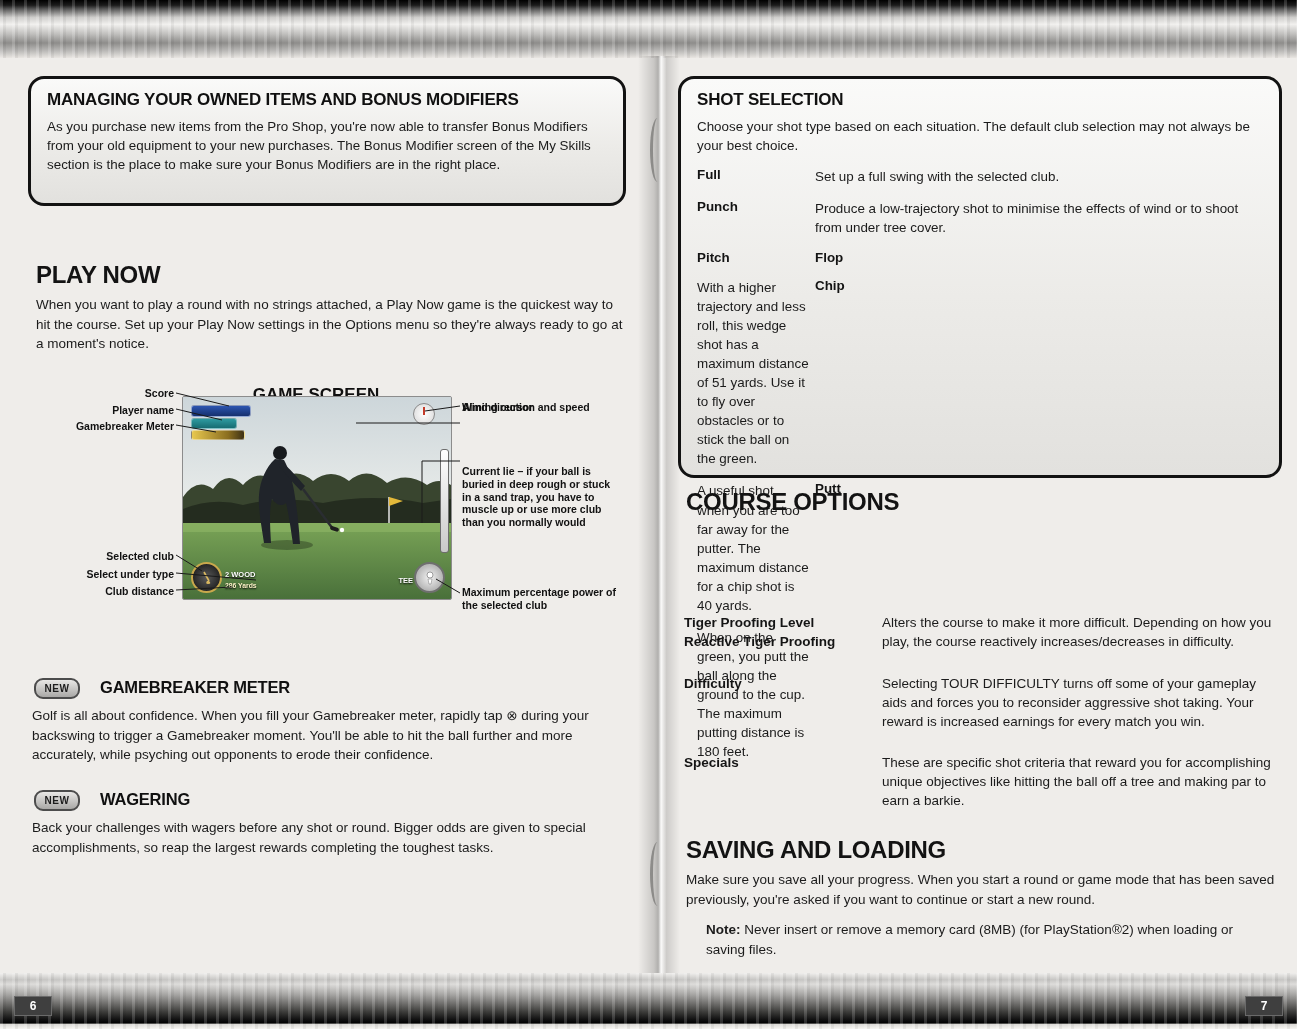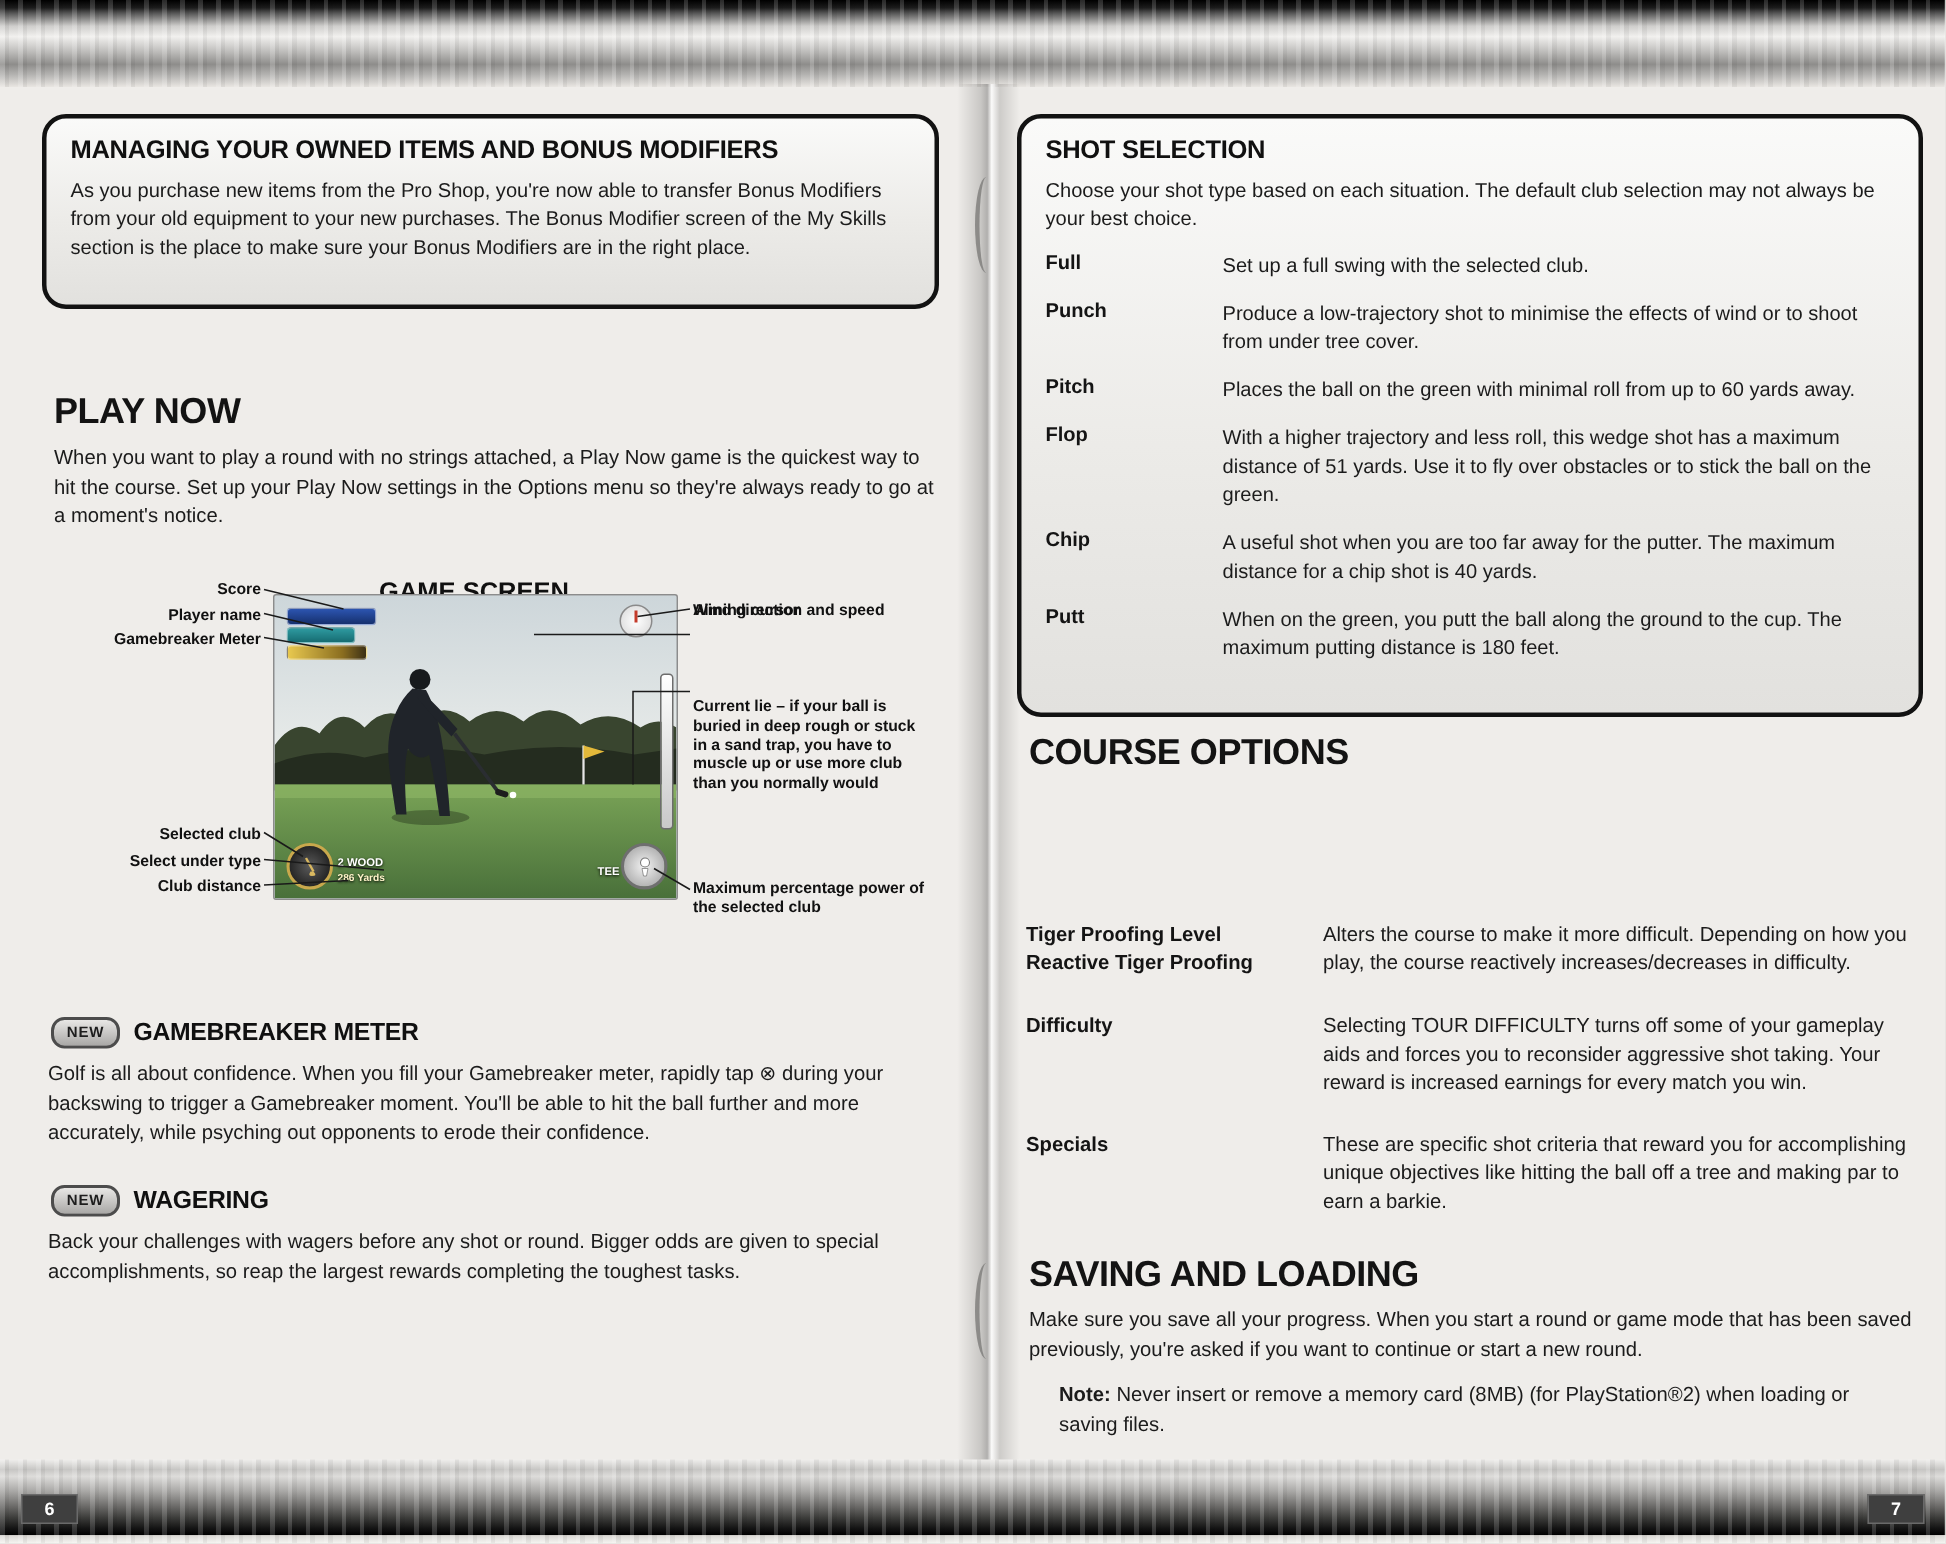--- a/index.html
+++ b/index.html
@@ -50,21 +50,21 @@
   .hud-wind{right:16px;top:6px;width:20px;height:20px;border-radius:50%;background:radial-gradient(#ffffff,#d6d6d6);border:1px solid #8a8a8a;}
   .hud-wind::after{content:"";position:absolute;left:9px;top:3px;width:2px;height:8px;background:#c43b2a;}
   .hud-club{left:8px;bottom:6px;width:27px;height:27px;border-radius:50%;background:radial-gradient(#5a5a5a,#101010);border:2px solid #c9a84c;display:flex;align-items:center;justify-content:center;}
   .hud-shot{right:6px;bottom:6px;width:27px;height:27px;border-radius:50%;background:radial-gradient(#f2f2f2,#9a9a9a);border:2px solid #6f6f6f;display:flex;align-items:center;justify-content:center;}
   .hud-clubname{left:42px;bottom:20px;color:#fff;font-size:7.5px;font-weight:bold;text-shadow:0 1px 2px #000;}
   .hud-dist{left:42px;bottom:10px;color:#ffef c0;color:#fdf3c8;font-size:6.8px;font-weight:bold;text-shadow:0 1px 2px #000;}
   .hud-shotname{right:38px;bottom:14px;color:#fff;font-size:7.5px;font-weight:bold;text-shadow:0 1px 2px #000;}
   .hud-power{right:2px;top:52px;width:7px;height:102px;border:1px solid #6d6d6d;border-radius:3px;background:linear-gradient(180deg,#ffffff,#c9c9c9);}
 
   
-  .badge-row{position:absolute;display:flex;align-items:center;gap:9px;}
+  .badge-row{position:absolute;display:flex;gap:20px;}
   .new-badge{display:inline-flex;align-items:center;justify-content:center;width:42px;height:17px;border-radius:9px;background:linear-gradient(180deg,#e8e7e5,#a9a8a6);border:2px solid #4c4c4c;font-size:10px;font-weight:bold;color:#1d1d1d;letter-spacing:.5px;}
   .badge-title{font-size:16.5px;font-weight:bold;color:#101010;letter-spacing:-0.2px;}
 
   
   .shot-table{margin-top:12px;display:grid;grid-template-columns:112px 1fr;row-gap:13px;column-gap:6px;}
   .shot-table .term{font-weight:bold;font-size:13.4px;color:#141414;}
   .shot-table .desc{font-size:13.4px;line-height:1.42;color:#1b1b1b;}
 
   .opt-table{position:absolute;left:8px;top:556px;width:598px;display:grid;grid-template-columns:198px 1fr;row-gap:23px;}
   .opt-table .term{font-weight:bold;font-size:13.5px;line-height:1.4;color:#141414;}
@@ -193,21 +193,20 @@
 
     <div class="roundbox" style="left:2px;top:18px;width:604px;height:402px;">
       <div class="boxtitle">SHOT SELECTION</div>
       <div class="boxbody" style="width:566px;">Choose your shot type based on each situation. The default club selection may not always be your best choice.</div>
       <div class="shot-table">
         <div class="term">Full</div>
         <div class="desc">Set up a full swing with the selected club.</div>
         <div class="term">Punch</div>
         <div class="desc">Produce a low-trajectory shot to minimise the effects of wind or to shoot from under tree cover.</div>
         <div class="term">Pitch</div>
-        <div class="desc">Places the ball on the green with minimal roll from up to 60 yards away.</div>
         <div class="term">Flop</div>
         <div class="desc">With a higher trajectory and less roll, this wedge shot has a maximum distance of 51 yards. Use it to fly over obstacles or to stick the ball on the green.</div>
         <div class="term">Chip</div>
         <div class="desc">A useful shot when you are too far away for the putter. The maximum distance for a chip shot is 40 yards.</div>
         <div class="term">Putt</div>
         <div class="desc">When on the green, you putt the ball along the ground to the cup. The maximum putting distance is 180 feet.</div>
       </div>
     </div>
 
     <div class="h1" style="left:10px;top:430px;">COURSE OPTIONS</div>

